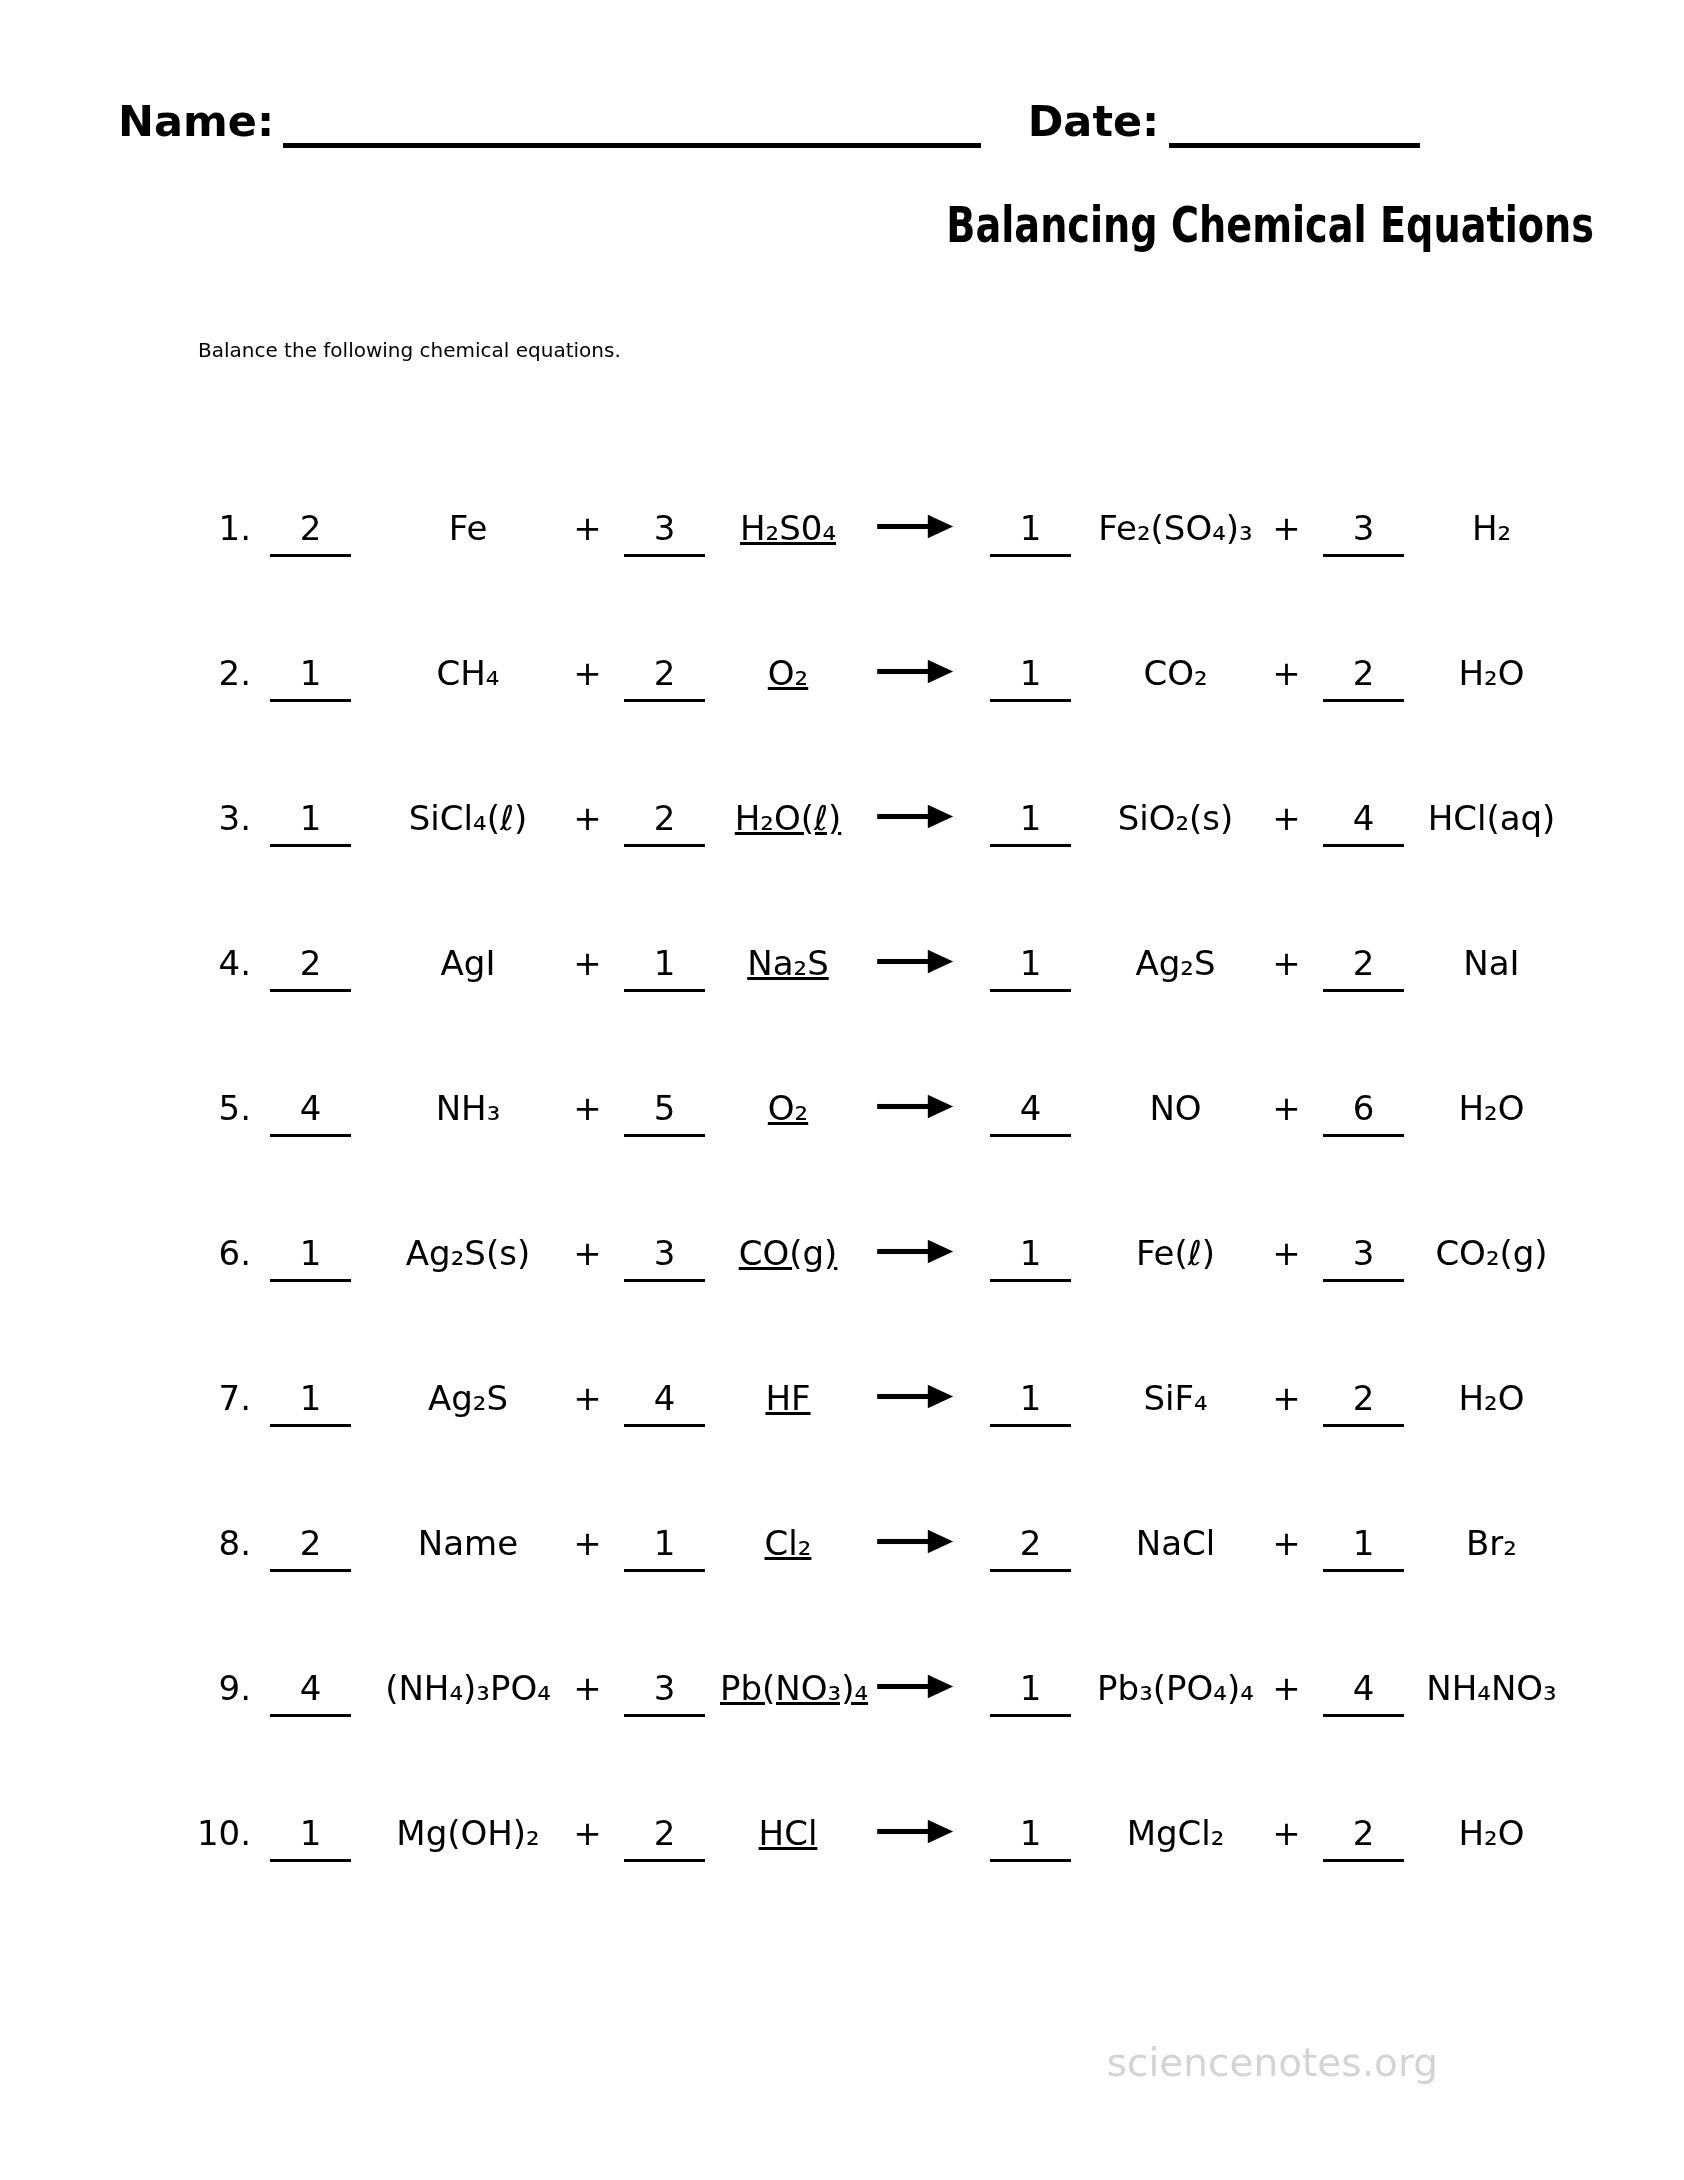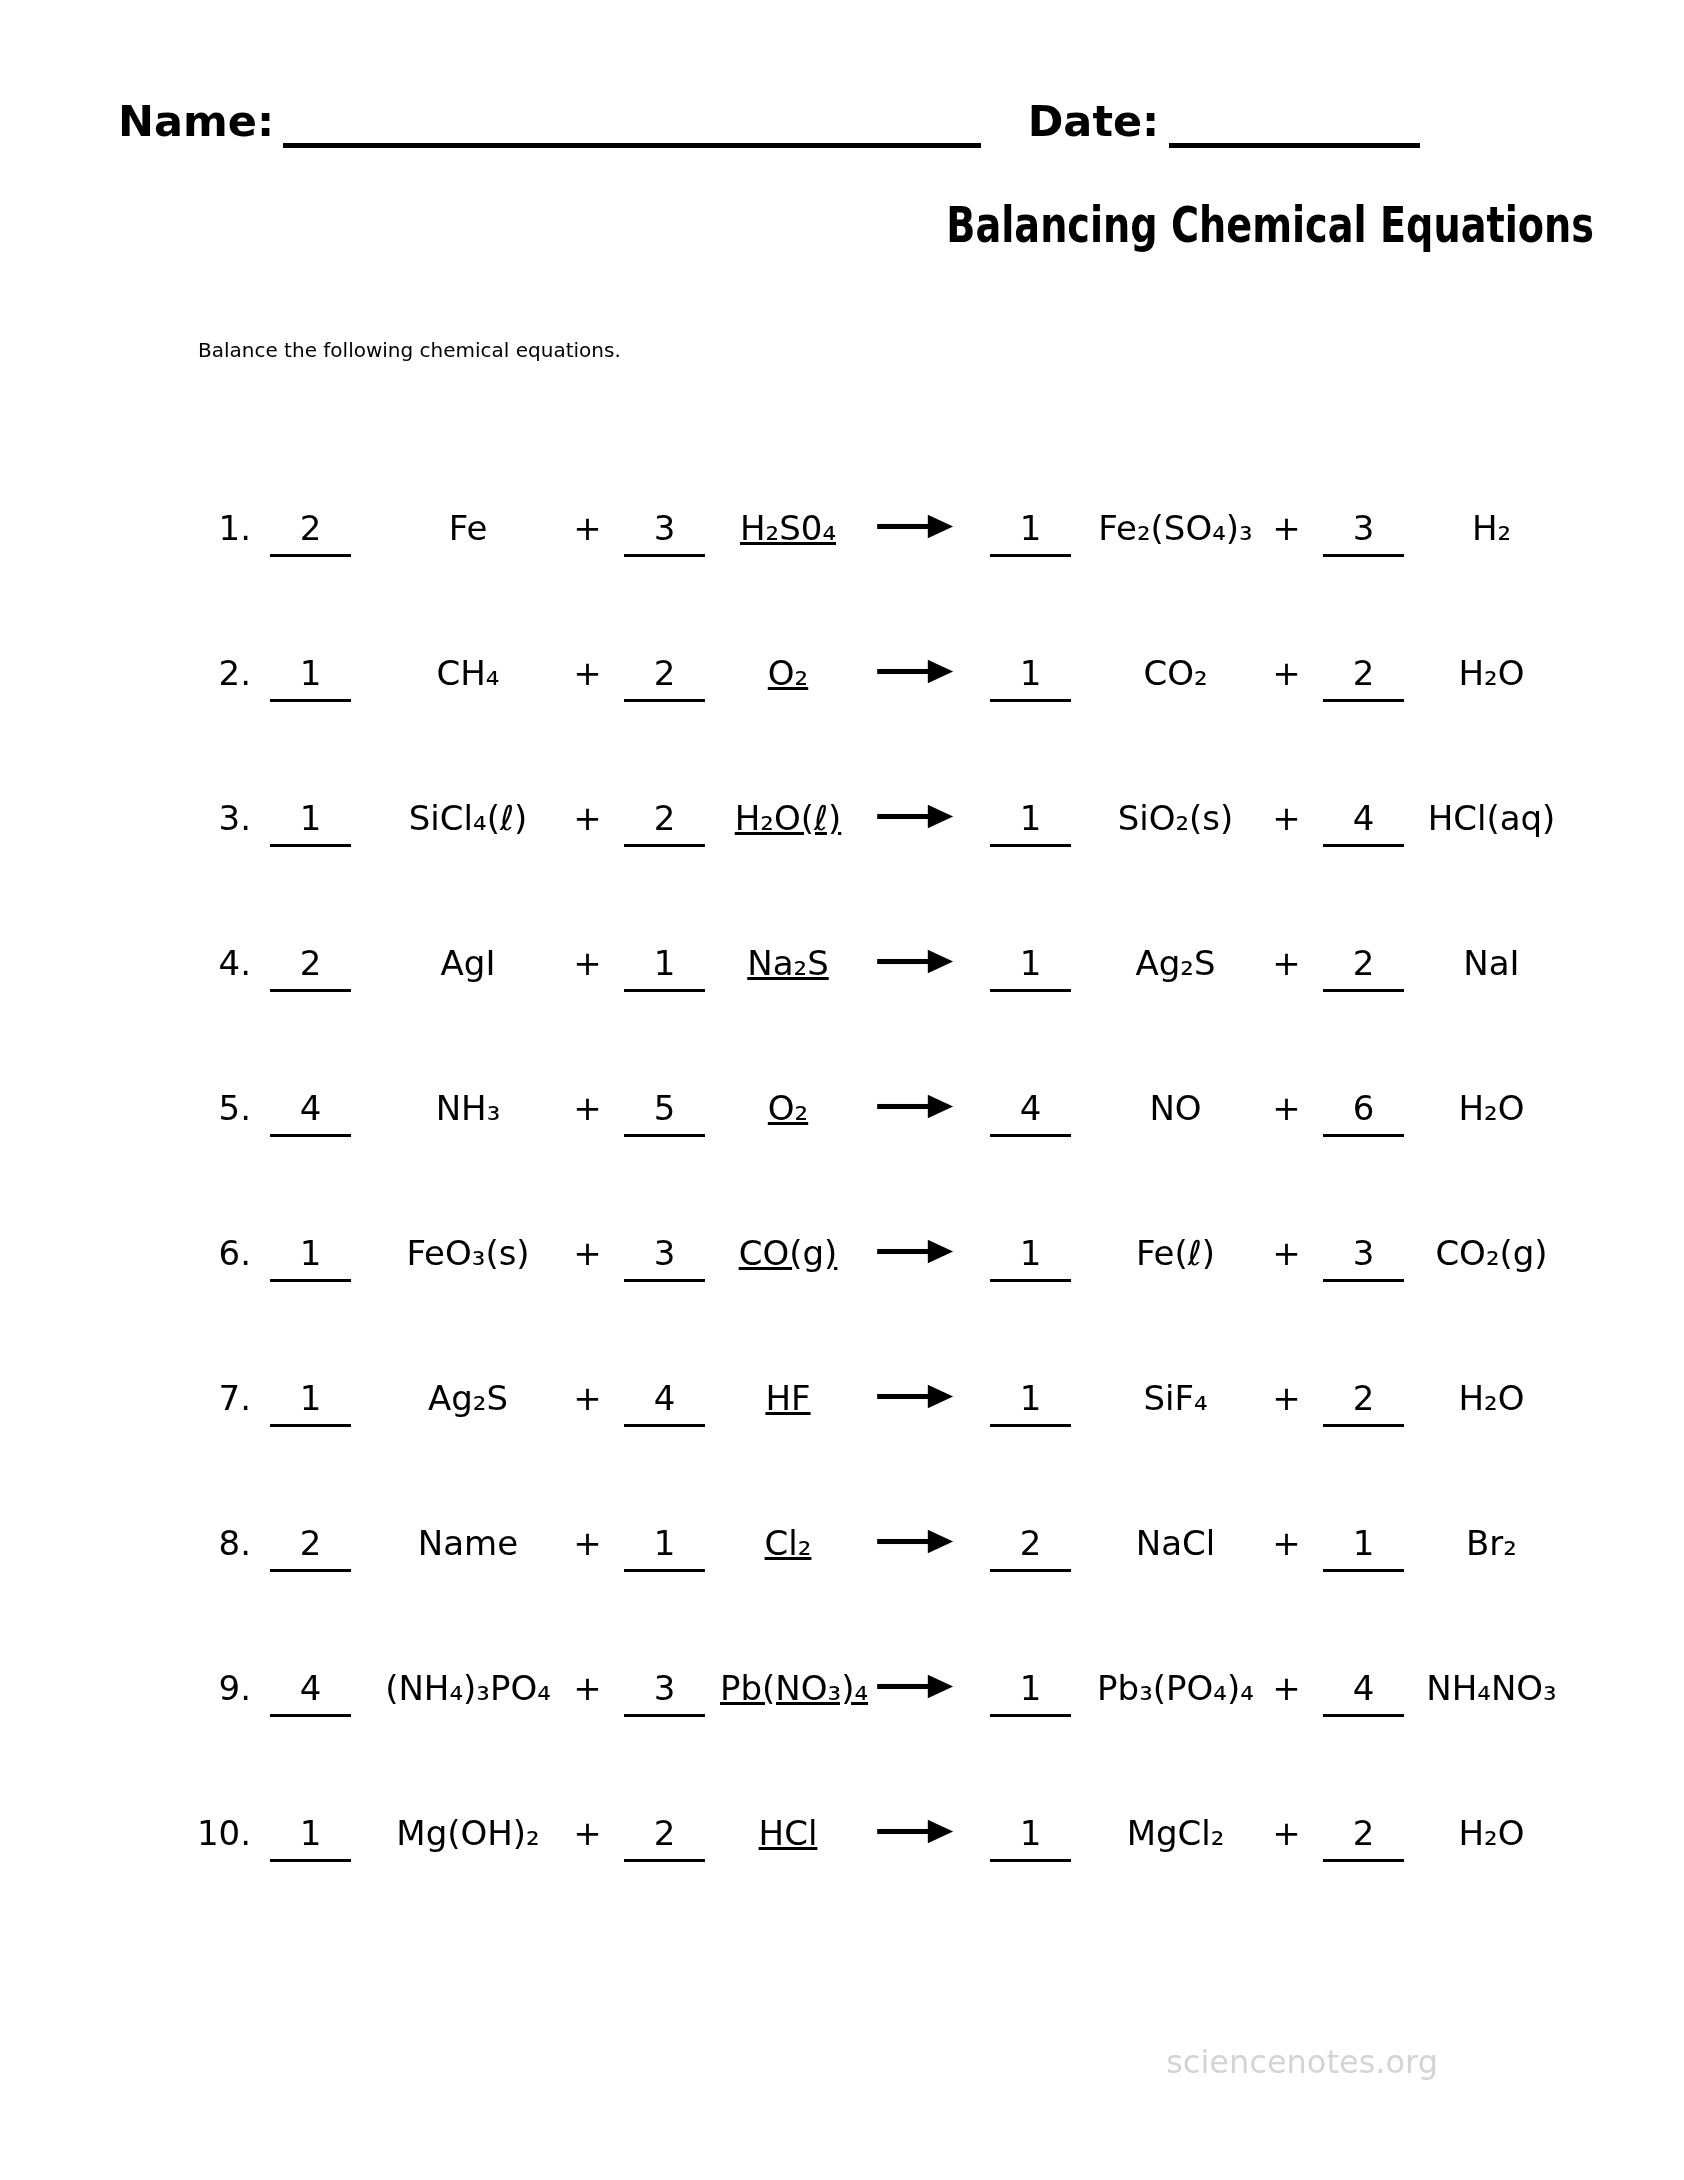--- a/index.html
+++ b/index.html
@@ -93,21 +93,21 @@
   .c-arrow { width: 119px; }
   .c-f3 { width: 179px; }
   .c-f4 { width: 145px; }
   .c-arrow svg { vertical-align: baseline; }
 
   
   .footer {
     position: absolute;
     top: 2043px;
     right: 247px;
-    font-size: 32px;
+    font-size: 39px;
     line-height: 39px;
   }
 </style>
 </head>
 <body style="background: rgb(255, 255, 255); color: rgb(0, 0, 0);">
 
 <div class="header-row">
   <span>Name:</span><span class="u-line u-name"></span><span class="date-label">Date:</span><span class="u-line u-date"></span>
 </div>
 
@@ -214,21 +214,21 @@
     <span class="cell c-b3"><span class="blank-line">4</span></span>
     <span class="cell c-f3">NO</span>
     <span class="cell c-plus">+</span>
     <span class="cell c-b4"><span class="blank-line">6</span></span>
     <span class="cell c-f4">H₂O</span>
   </div>
 
   <div class="eq-row">
     <span class="cell c-num">6.</span>
     <span class="cell c-b1"><span class="blank-line">1</span></span>
-    <span class="cell c-f1">FeO₃(s)</span>
+    <span class="cell c-f1">Ag₂S(s)</span>
     <span class="cell c-plus">+</span>
     <span class="cell c-b2"><span class="blank-line">3</span></span>
     <span class="cell c-f2">CO(g)</span>
     <span class="cell c-arrow">
       <svg width="78" height="27" viewBox="0 0 92 32" aria-hidden="true">
         <rect x="0" y="13" width="66" height="6" fill="#000"></rect>
         <polygon points="60,2 90,16 60,30" fill="#000"></polygon>
       </svg>
     </span>
     <span class="cell c-b3"><span class="blank-line">1</span></span>

